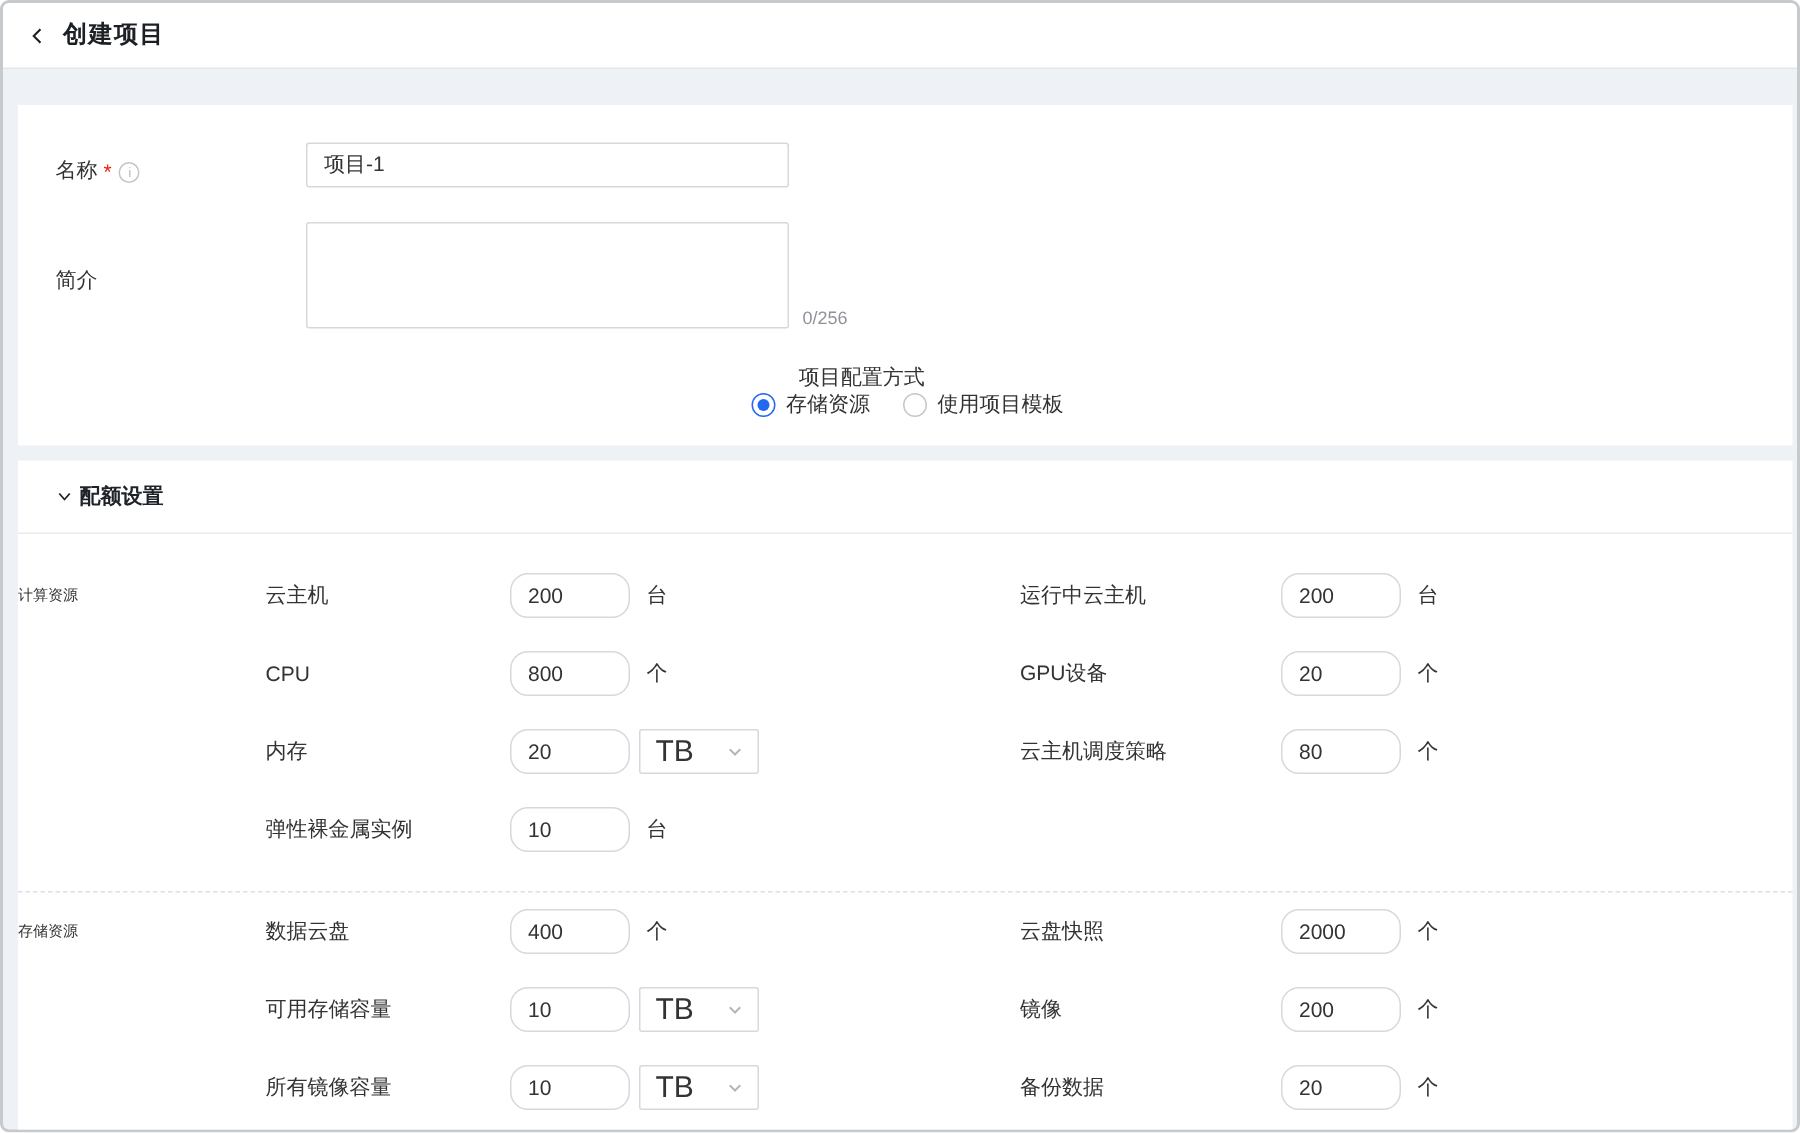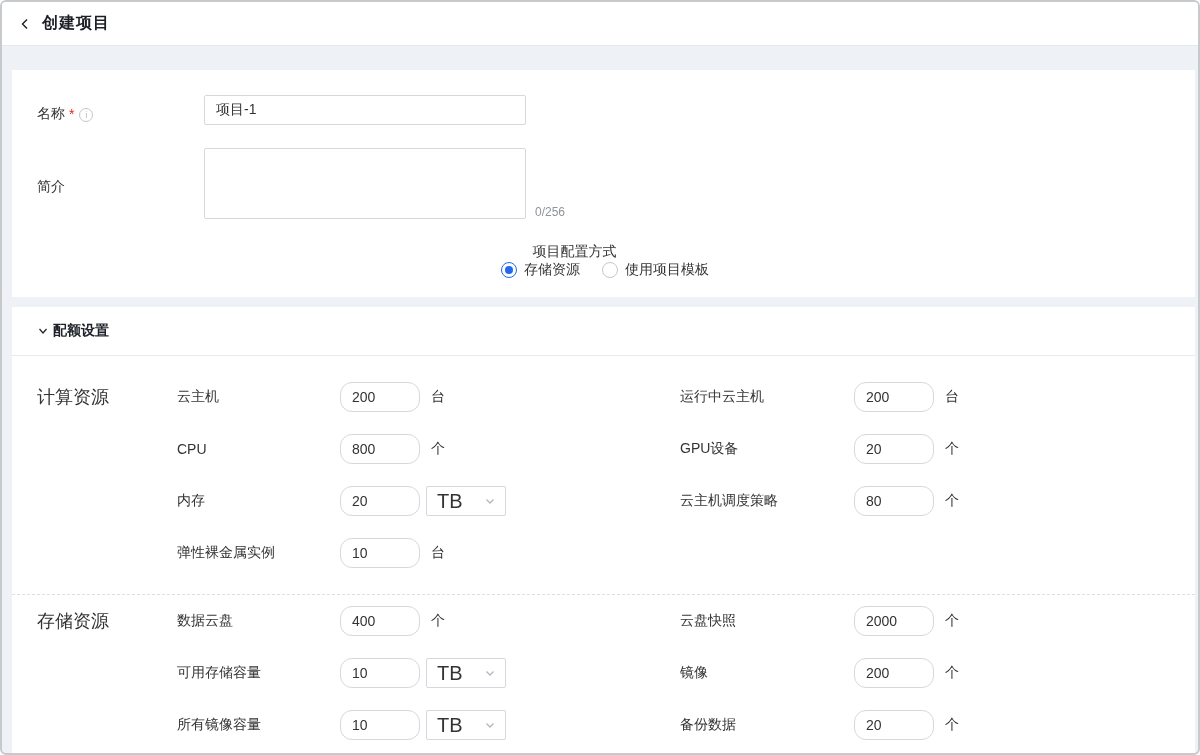--- a/index.html
+++ b/index.html
@@ -60,21 +60,21 @@
   
   .panel-quota{ margin-top:10px; height:530px; }
   .section-header{
     height:49px; display:flex; align-items:center; padding-left:25px;
     border-bottom:1px solid #e8eaec; cursor:pointer;
   }
   .section-header svg{ margin-right:4px; }
   .section-title{ font-size:14px; font-weight:700; color:#1f2329; }
   .quota-body{ padding-top:15px; }
   .q-row{ display:flex; align-items:center; height:52px; }
-  .q-group{ width:165px; padding-left:25px; font-size:18px; color:#333; align-self:center; }
+  .q-group{ width:165px; font-size:10px; color:#333; align-self:center; }
   .q-label{ width:163px; font-size:14px; color:#333; }
   .q-field{ width:340px; display:flex; align-items:center; }
   .q-label2{ width:174px; font-size:14px; color:#333; }
   .q-field2{ display:flex; align-items:center; }
   .num-input{
     width:80px; height:30px; border:1px solid #d5d8dc; border-radius:12px;
     padding:0 11px; font-size:14px; color:#333; outline:none;
     font-family:"Liberation Sans","DejaVu Sans",sans-serif;
   }
   .unit{ font-size:14px; color:#333; margin-left:11px; }

